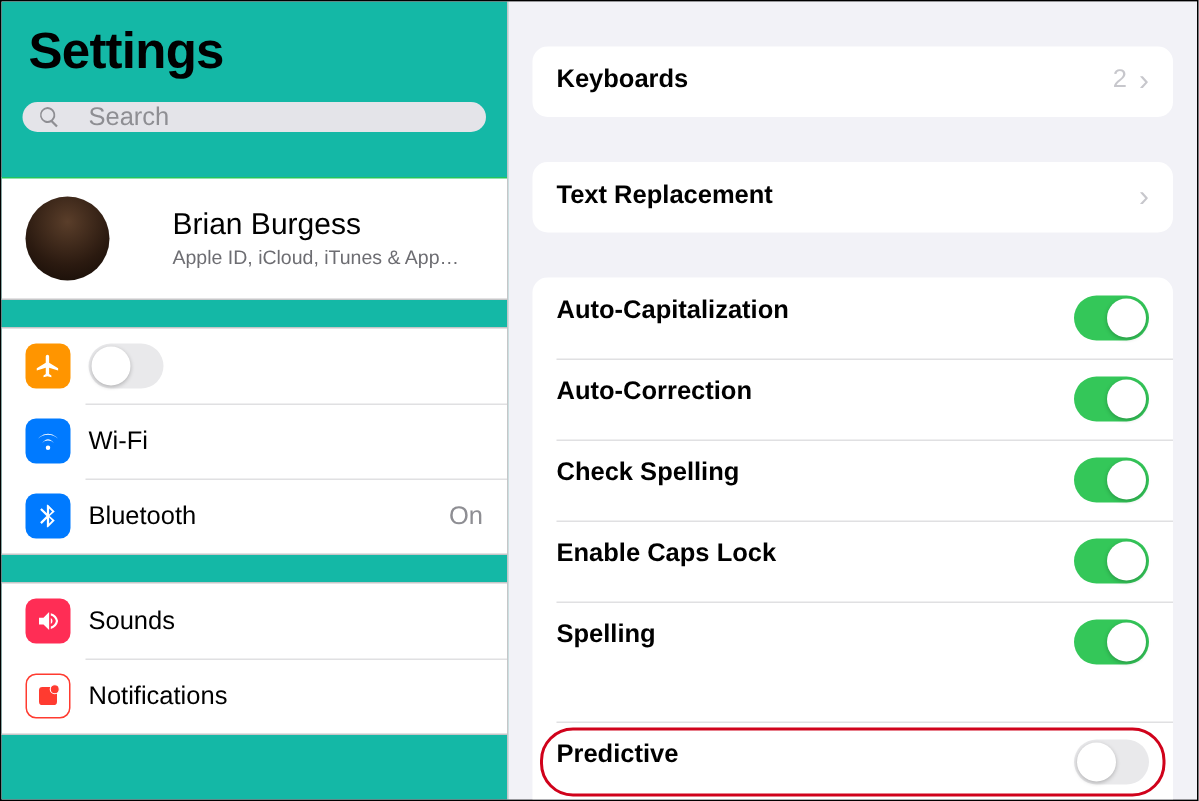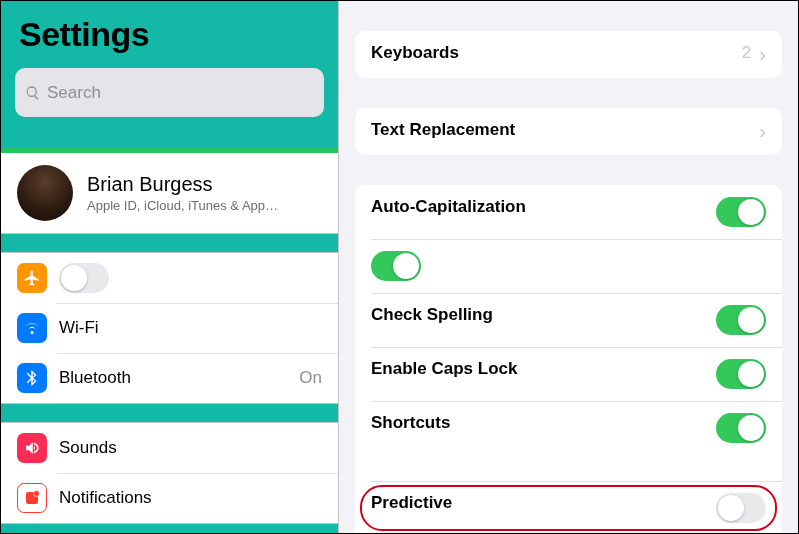--- a/index.html
+++ b/index.html
@@ -25,25 +25,26 @@
   .sidebar-title {
     font-size: 34px;
     font-weight: 800;
     letter-spacing: -0.5px;
     color: #000;
   }
   .search-bar {
     margin: 6px 14px 12px 14px;
     background: #e4e4e9;
     border-radius: 10px;
-    height: 49px;
+    height: 20px;
     display: flex;
     align-items: center;
     padding: 0 10px;
     color: #8e8e93;
+    gap: 12px;
   }
   .search-bar svg { width: 16px; height: 16px; fill: #8e8e93; margin-right: 6px; flex-shrink: 0; }
   .search-bar span { font-size: 17px; }
   .group {
     background: #fff;
     border-top: 1px solid #c6c6c8;
     border-bottom: 1px solid #c6c6c8;
     margin-top: 18px;
   }
   .row {
@@ -57,26 +58,27 @@
     content: "";
     position: absolute;
     top: 0;
     left: 56px;
     right: 0;
     height: 1px;
     background: #e0e0e2;
   }
   .profile-row {
     background: #fff;
-    border-top: 6px solid #22c55e;
+    border-top: 1px solid #22c55e;
     border-bottom: 1px solid #c6c6c8;
     display: flex;
     align-items: center;
     padding: 12px 16px;
     margin-top: 18px;
+    gap: 28px;
   }
   .avatar {
     width: 56px;
     height: 56px;
     border-radius: 50%;
     background: radial-gradient(circle at 50% 30%, #5a3e2a 0%, #2b1a10 60%, #120a05 100%);
     margin-right: 14px;
     flex-shrink: 0;
   }
   .profile-name { font-size: 20px; font-weight: 500; color: #000; }
@@ -244,38 +246,39 @@
 
   <div class="d-group" id="options-group">
 
   <div class="d-row">
         <div class="d-label">Auto-Capitalization</div>
         <div class="switch on">
           <div class="knob"></div>
         </div>
       </div>
       <div class="d-row">
+        <div class="d-label">Auto-Correction</div>
         <div class="switch on">
           <div class="knob"></div>
         </div>
       </div>
       <div class="d-row">
         <div class="d-label">Check Spelling</div>
         <div class="switch on">
           <div class="knob"></div>
         </div>
       </div>
       <div class="d-row">
         <div class="d-label">Enable Caps Lock</div>
         <div class="switch on">
           <div class="knob"></div>
         </div>
       </div>
       <div class="d-row">
-        <div class="d-label">Shortcuts</div>
+        <div class="d-label">Spelling</div>
         <div class="switch on">
           <div class="knob"></div>
         </div>
       </div>
       <div class="d-row" style="position: relative; margin-top: 26px;">
         <div class="d-label">Predictive</div>
         <div class="switch off">
           <div class="knob"></div>
         </div>
         <div class="highlight-oval"></div>

